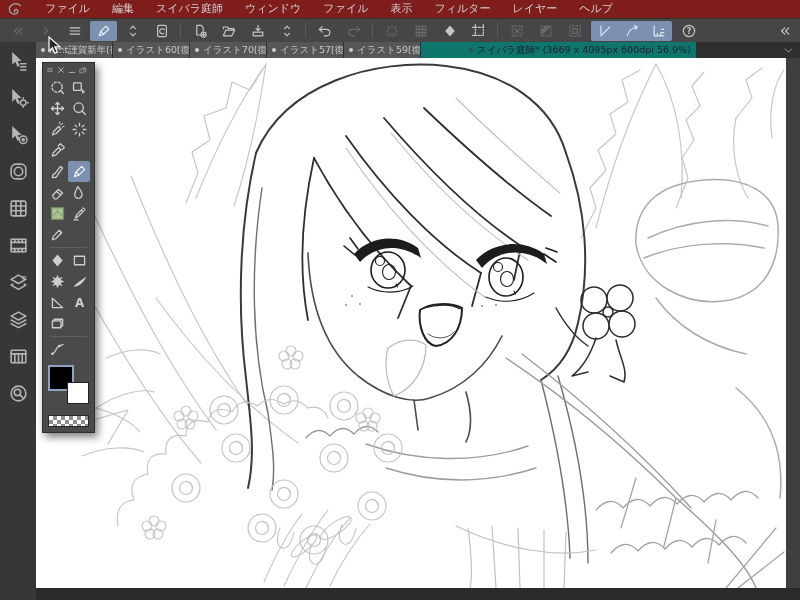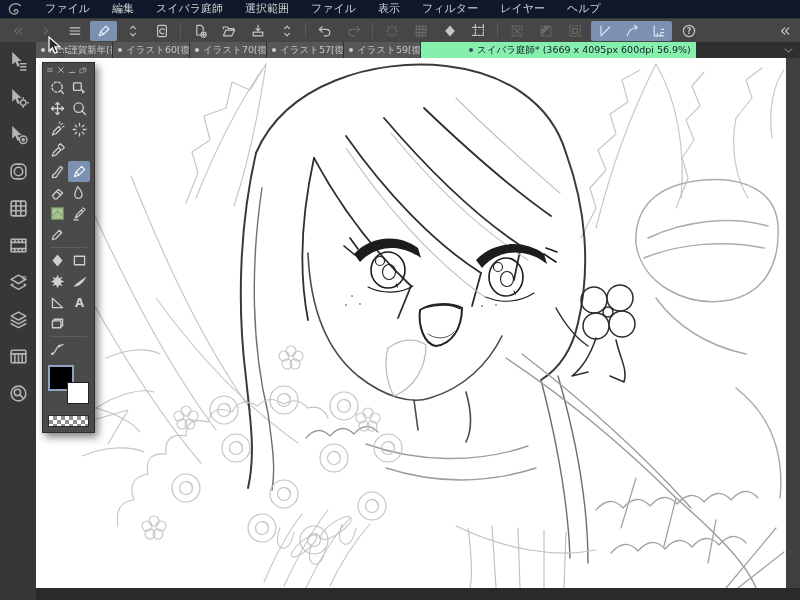--- a/index.html
+++ b/index.html
@@ -2,21 +2,21 @@
 <html><head>
 <meta charset="utf-8">
 <style>
   * { margin:0; padding:0; box-sizing:border-box; }
   html,body { width:800px; height:600px; overflow:hidden; background:#2b2b2b;
               font-family:"DejaVu Sans","Liberation Sans",sans-serif; }
   #app { position:relative; width:800px; height:600px; display:flex; flex-direction:column;
          background:#3a3a3a; }
 
   
-  .menubar { height:18px; background:#0f172a; display:flex; align-items:center;
+  .menubar { height:18px; background:#7f1d1d; display:flex; align-items:center;
              padding-left:6px; flex:0 0 auto; }
   .logo { width:18px; height:14px; margin-right:10px; display:flex; align-items:center; }
   .menu-item { color:#d2d2d2; font-size:11px; padding:0 11px; line-height:18px; cursor:default; white-space:nowrap; }
 
   
   .toolbar { height:24px; background:#464646; display:flex; align-items:center;
              padding:0 2px; flex:0 0 auto; border-top:1px solid #333; }
   .tbtn { width:27px; height:20px; margin:0 1px; border-radius:2px; display:flex;
           align-items:center; justify-content:center; color:#c6c6c6; }
   .tbtn svg { width:16px; height:16px; }
@@ -35,21 +35,21 @@
               justify-content:center; color:#b4b4b4; }
   .dock-btn svg { width:21px; height:21px; }
   .rightcol { flex:1 1 auto; display:flex; flex-direction:column; min-width:0; }
 
   
   .tabbar { height:16px; background:#2f2f2f; display:flex; align-items:stretch; flex:0 0 auto; }
   .tab { width:76px; flex:0 0 auto; background:#565656; margin-right:1px; color:#c6c6c6;
          font-size:9.5px; display:flex; align-items:center; padding:0 5px;
          white-space:nowrap; overflow:hidden; }
   .tab .dot { width:4px; height:4px; border-radius:50%; background:#cdcdcd; margin-right:4px; flex:0 0 auto; }
-  .tab.active { width:auto; background:#86efac; color:#141e2d;padding-left:48px; }
+  .tab.active { width:auto; background:#0f766e; color:#141e2d;padding-left:48px; }
   .tab.active .dot { background:#3c4a61; }
   .tab-overflow { margin-left:auto; color:#b5b5b5; display:flex; align-items:center; padding:0 6px; }
   .tab-overflow svg { width:11px; height:11px; }
 
   .content { flex:1 1 auto; display:flex; min-height:0; }
   .canvas { flex:1 1 auto; background:#ffffff; position:relative; overflow:hidden; }
   .canvas svg.art { position:absolute; inset:0; width:100%; height:100%; }
   .right-strip { width:14px; background:#3f3f3f; flex:0 0 auto; }
   .bottom-bar { height:12px; background:#2a2a2a; flex:0 0 auto; }
 
@@ -86,21 +86,21 @@
   <div class="menubar">
     <span class="logo">
       <svg viewBox="0 0 20 16" fill="none" stroke="#9a9a9a" stroke-width="1.6" stroke-linecap="round">
         <path d="M16 4c-2-2.5-7-3-10-.5C3 6 3 10.5 6 12.5c2.5 1.7 6 1 7-1.2.8-1.8-.6-3.3-2.3-3-1.4.2-1.9 1.8-.9 2.6"></path>
       </svg>
     </span>
     <div id="menu-items" style="display:flex;">
         <span class="menu-item">ファイル</span>
         <span class="menu-item">編集</span>
         <span class="menu-item">スイバラ庭師</span>
-        <span class="menu-item">選択範囲</span>
+        <span class="menu-item">ウィンドウ</span>
         <span class="menu-item">ファイル</span>
         <span class="menu-item">表示</span>
         <span class="menu-item">フィルター</span>
         <span class="menu-item">レイヤー</span>
         <span class="menu-item">ヘルプ</span>
       </div>
   </div>
 
   <div class="toolbar">
     <div id="toolbar-items" style="display:flex;align-items:center;width:100%;">

